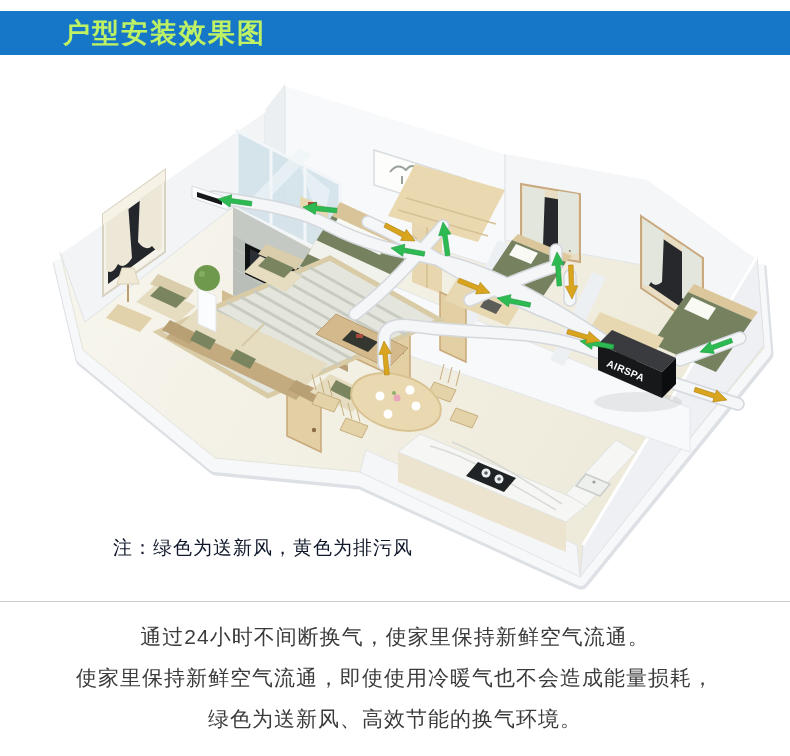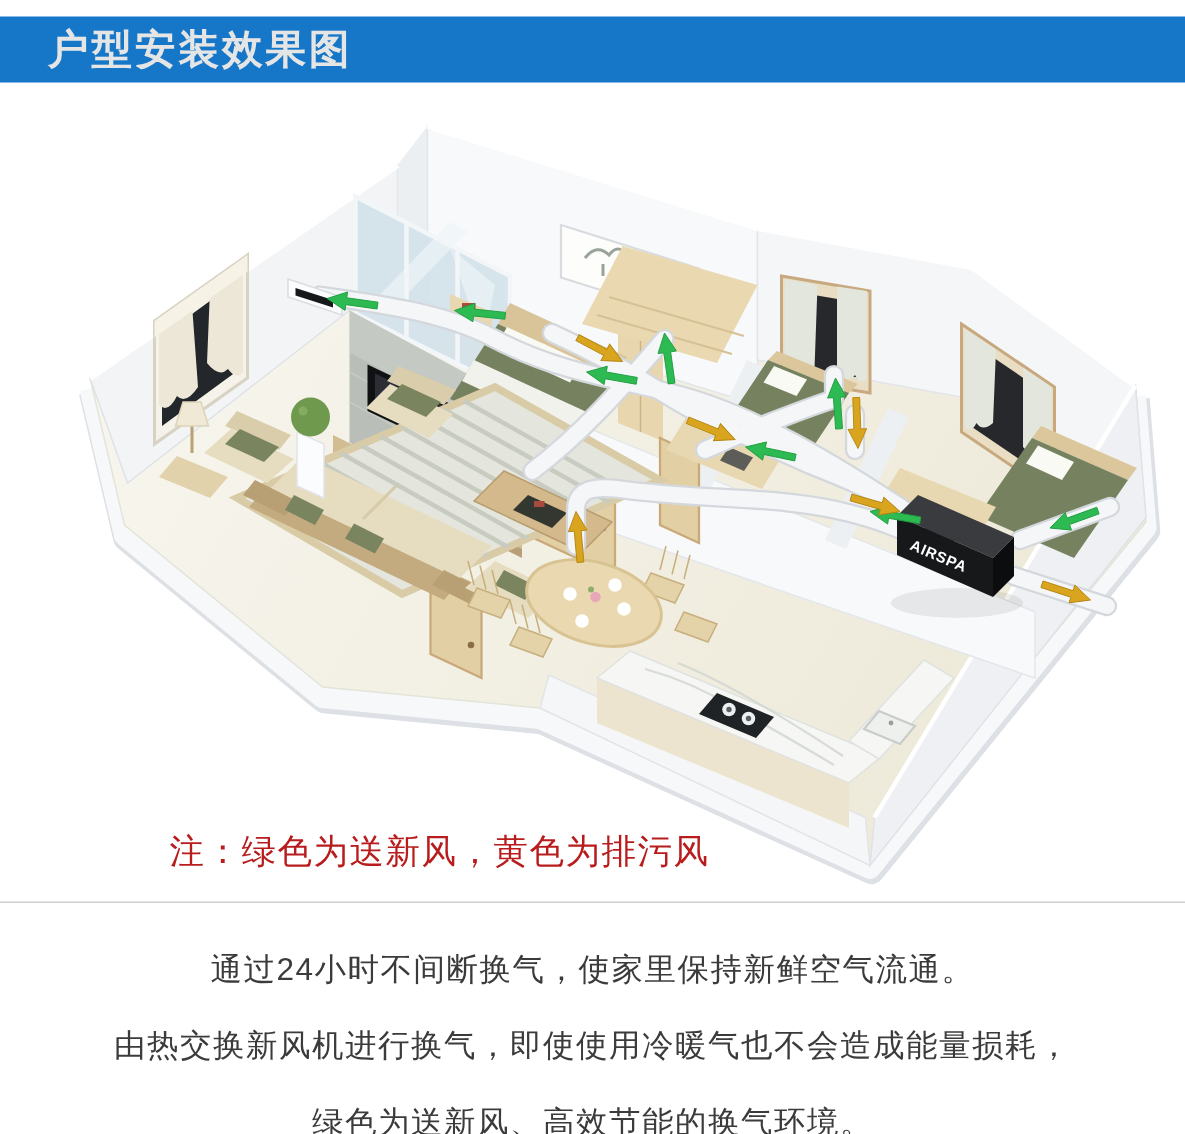--- a/index.html
+++ b/index.html
@@ -1,27 +1,27 @@
 <!DOCTYPE html>
 <html><head>
 <meta charset="utf-8">
 <style>
   html,body{margin:0;padding:0;background:#fff;}
   .page{position:relative;width:790px;height:756px;background:#fff;overflow:hidden;
         font-family:"Liberation Sans","DejaVu Sans",sans-serif;}
   .header-bar{position:absolute;top:11px;left:0;width:790px;height:44px;background:#1677c8;}
-  .header-bar h1{margin:0;padding:0 0 0 32px;line-height:44px;font-size:27px;font-weight:bold;
-        color:#e5e5e5;letter-spacing:2px;}
+  .header-bar h1{margin:0;padding:0 0 0 63px;line-height:44px;font-size:27px;font-weight:bold;
+        color:#bef264;letter-spacing:2px;}
   .scene{position:absolute;top:55px;left:0;width:790px;height:548px;}
   .scene svg{position:absolute;top:0;left:0;}
-  .note{position:absolute;left:113px;top:480px;font-size:23px;color:#b91c1c;letter-spacing:1px;margin-top:17px;}
+  .note{position:absolute;left:113px;top:480px;font-size:19px;color:#0f172a;letter-spacing:1px;}
   .divider{position:absolute;top:601px;left:0;width:790px;border-top:1px solid #cdcdcd;}
   .description{position:absolute;top:614px;left:0;width:790px;text-align:center;
         font-size:21px;line-height:37px;color:#3b3b3b;letter-spacing:1px;}
-  .description p{margin:14px;}
+  .description p{margin:4px;}
 </style>
 </head>
 <body>
 
 <div class="page">
 
   <div class="header-bar">
     <h1>户型安装效果图</h1>
   </div>
 
@@ -295,17 +295,17 @@
       </g>
     </svg>
 
     <div class="note">注：绿色为送新风，黄色为排污风</div>
   </div>
 
   <div class="divider"></div>
 
   <div class="description">
     <p>通过24小时不间断换气，使家里保持新鲜空气流通。</p>
-    <p>由热交换新风机进行换气，即使使用冷暖气也不会造成能量损耗，</p>
+    <p>使家里保持新鲜空气流通，即使使用冷暖气也不会造成能量损耗，</p>
     <p>绿色为送新风、高效节能的换气环境。</p>
   </div>
 
 </div>
 
 </body></html>

